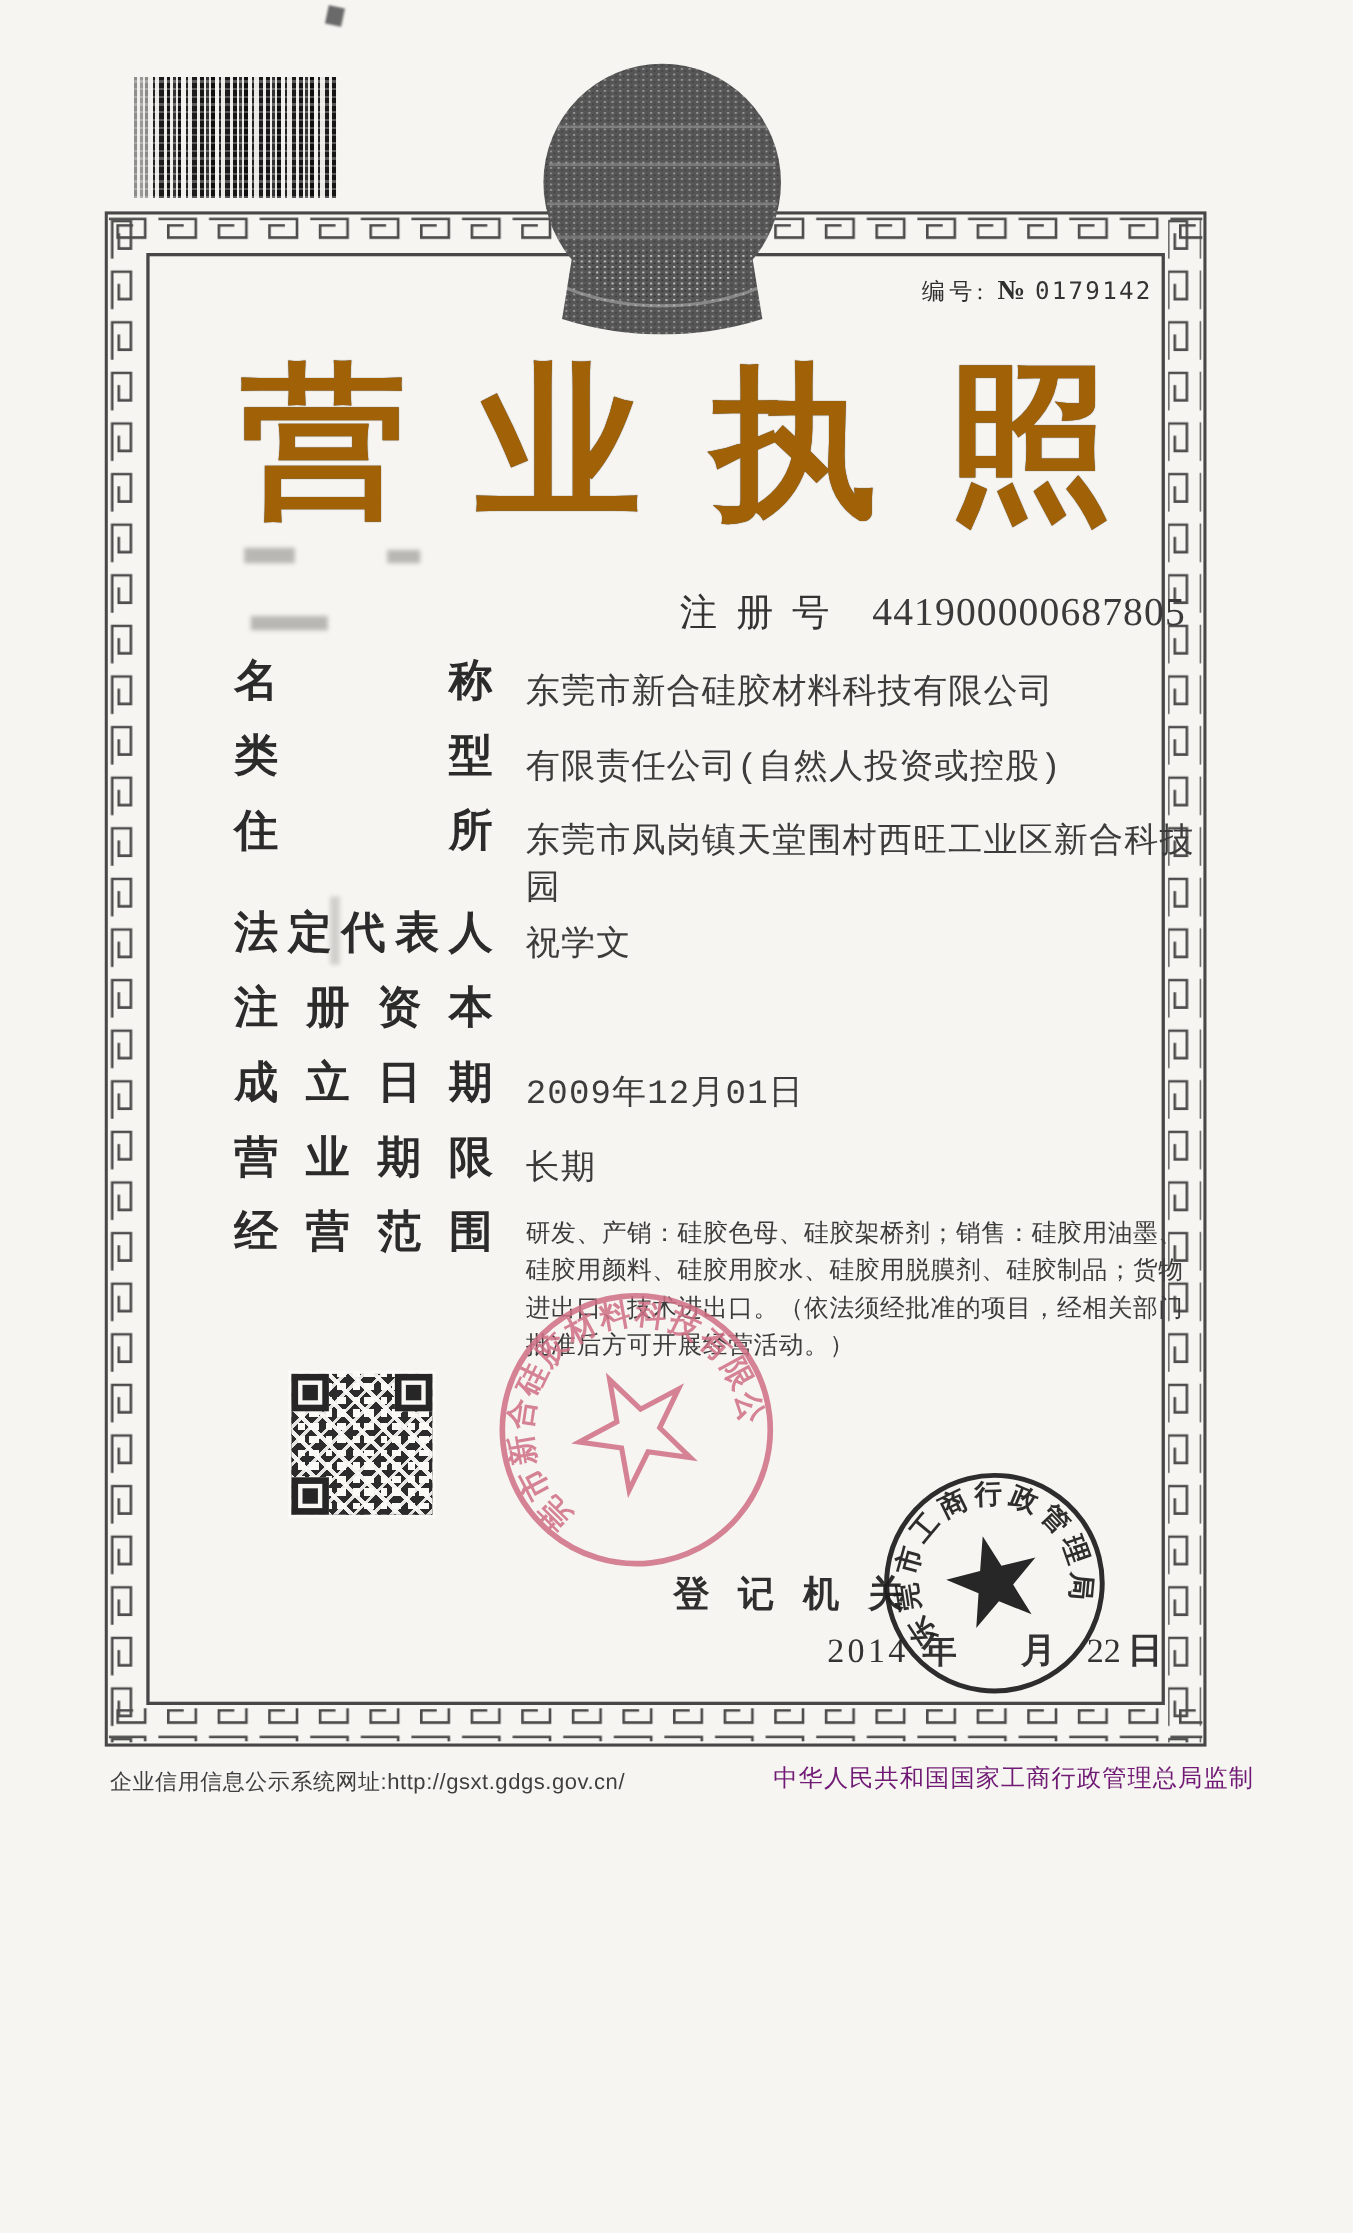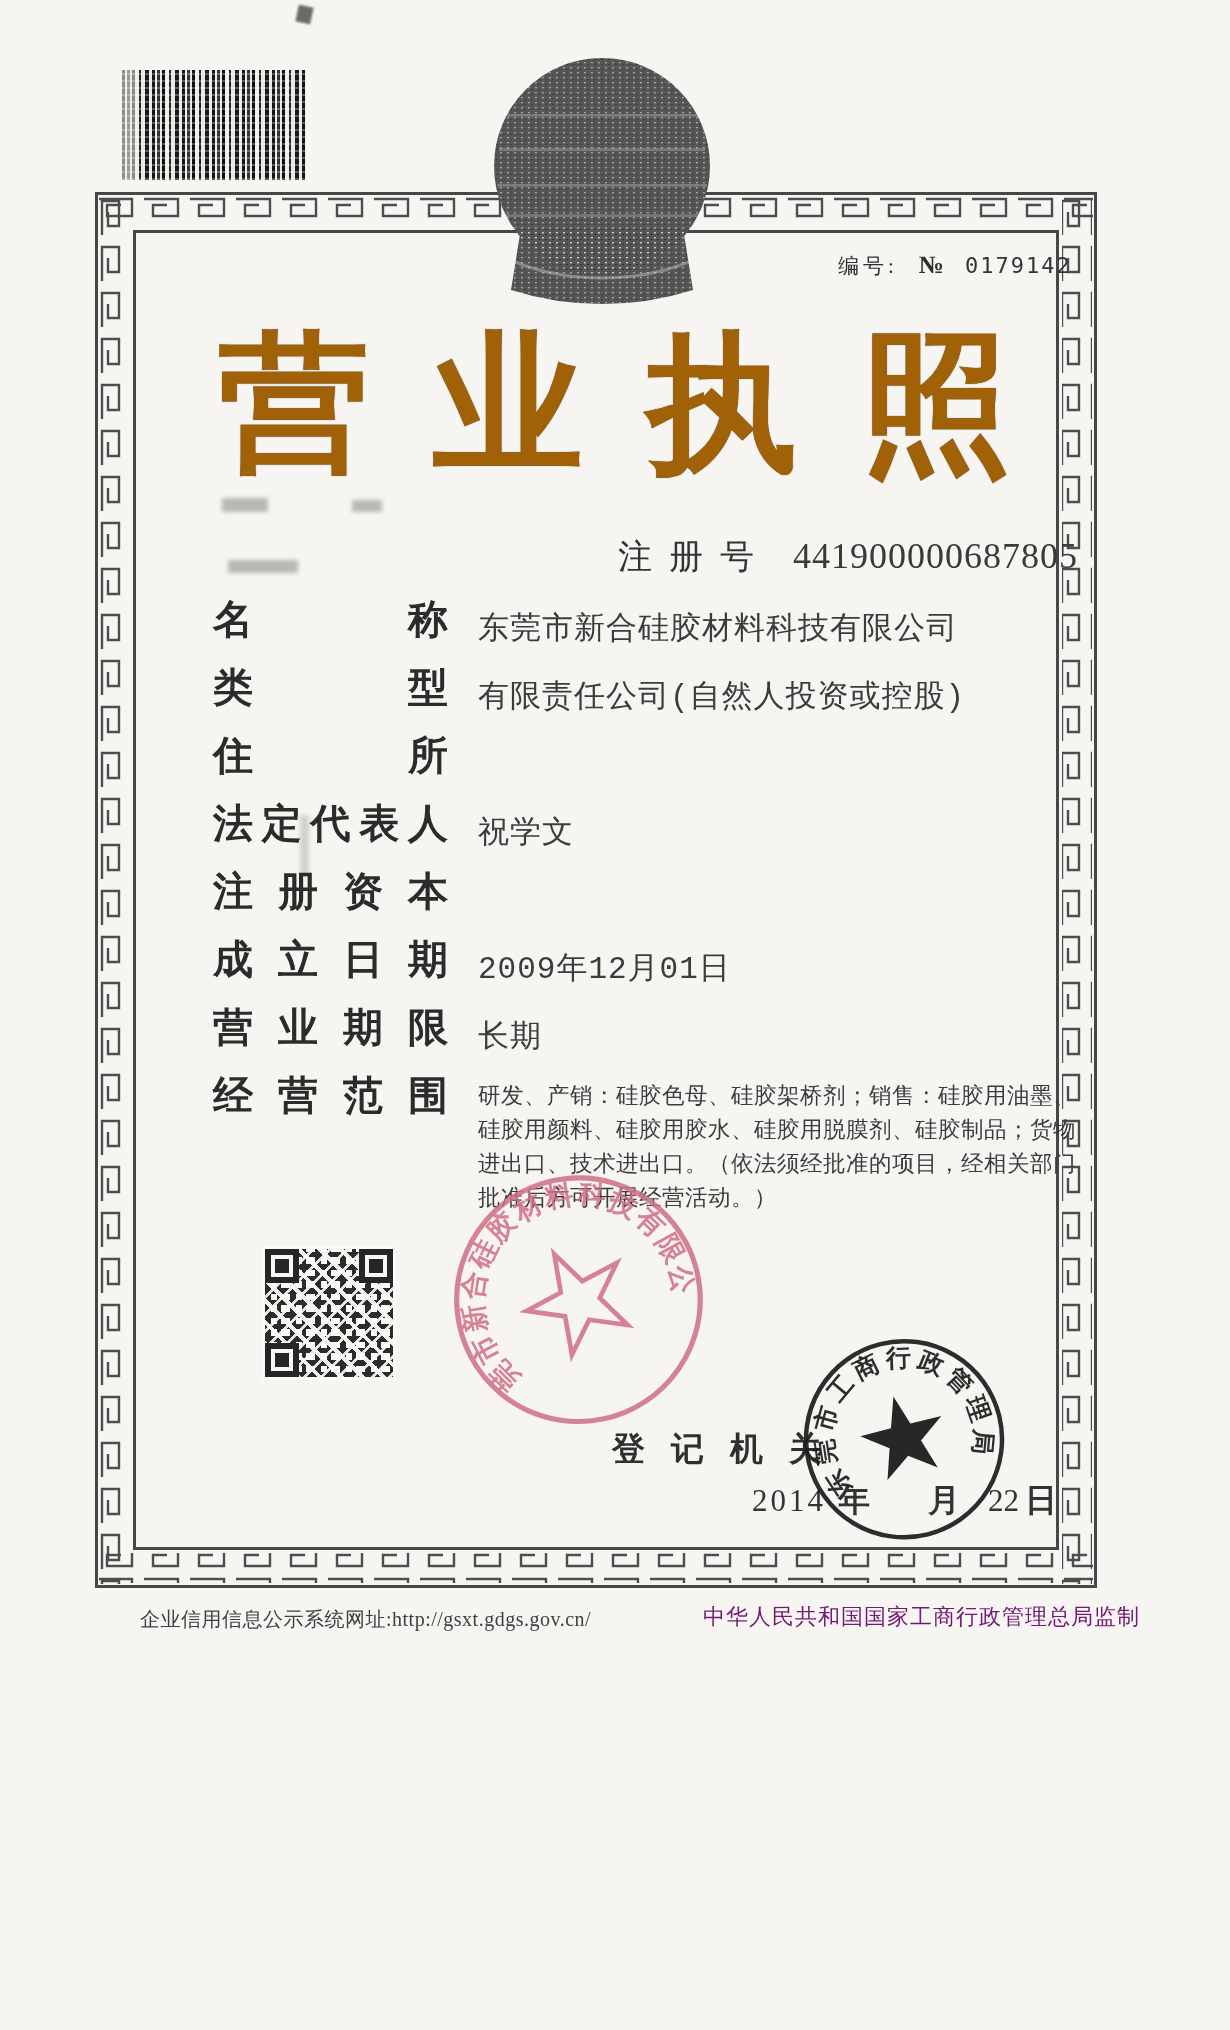--- a/index.html
+++ b/index.html
@@ -27,21 +27,21 @@
         #1b1b1b 23px 27px,#eceae6 27px 30px);
   }
 
   
   .frame{left:95px;top:192px;width:1002px;height:1396px;}
 
   
   .emblem{left:485px;top:56px;width:235px;height:248px;}
 
   
-  .serial{left:838px;top:251px;display:flex;align-items:baseline;gap:21px;color:#2f2f2f;}
+  .serial{left:838px;top:251px;display:flex;align-items:baseline;gap:9px;color:#2f2f2f;}
   .serial .s-label{font-size:21px;letter-spacing:4px;}
   .serial .s-no{font-size:25px;font-weight:700;}
   .serial .s-digits{font-size:22px;font-family:"DejaVu Sans Mono", monospace;letter-spacing:2px;color:#343434;}
 
   
   .title{
     left:0;top:318px;width:1230px;text-align:center;
     font-size:150px;font-weight:900;line-height:1.15;color:#a16207;
     letter-spacing:64px;text-indent:64px;
     text-shadow:0 0 1px #3a3a3a;
@@ -85,21 +85,21 @@
   .issue-date{left:752px;top:1479px;display:flex;align-items:baseline;color:#333;}
   .issue-date .d-y{font-size:31px;letter-spacing:3px;}
   .issue-date .d-u{font-size:32px;font-weight:600;}
   .issue-date .u-year{margin-left:12px;}
   .issue-date .u-month{margin-left:58px;}
   .issue-date .d-day{font-size:31px;margin-left:28px;}
   .issue-date .u-day{margin-left:6px;}
 
   
   .footer-left{left:100px;top:1606px;font-size:20px;color:#3f3f3f;letter-spacing:.5px;
-    font-family:Liberation Serif, serif;margin-left:40px;}
+    font-family:Liberation Sans, sans-serif;}
   .footer-right{left:703px;top:1602px;font-size:22px;font-weight:400;color:#701a75;letter-spacing:1px;}
 </style>
 </head>
 <body>
 
 <div class="smudge" style="left:297px;top:6px;width:15px;height:17px;transform:rotate(12deg);"></div>
 <div class="smudge light" style="left:222px;top:498px;width:46px;height:14px;"></div>
 <div class="smudge light" style="left:352px;top:500px;width:30px;height:12px;"></div>
 <div class="smudge light" style="left:228px;top:560px;width:70px;height:13px;"></div>
 <div class="smudge light" style="left:300px;top:815px;width:9px;height:62px;opacity:.6;"></div>
@@ -158,20 +158,21 @@
   <div class="field-row">
     <div class="f-label">名称</div>
     <div class="f-value">东莞市新合硅胶材料科技有限公司</div>
   </div>
   <div class="field-row">
     <div class="f-label">类型</div>
     <div class="f-value">有限责任公司(自然人投资或控股)</div>
   </div>
   <div class="field-row">
     <div class="f-label">住所</div>
+    <div class="f-value">东莞市凤岗镇天堂围村西旺工业区新合科技园</div>
   </div>
   <div class="field-row">
     <div class="f-label">法定代表人</div>
     <div class="f-value">祝学文</div>
   </div>
   <div class="field-row">
     <div class="f-label">注册资本</div>
   </div>
   <div class="field-row">
     <div class="f-label">成立日期</div>

